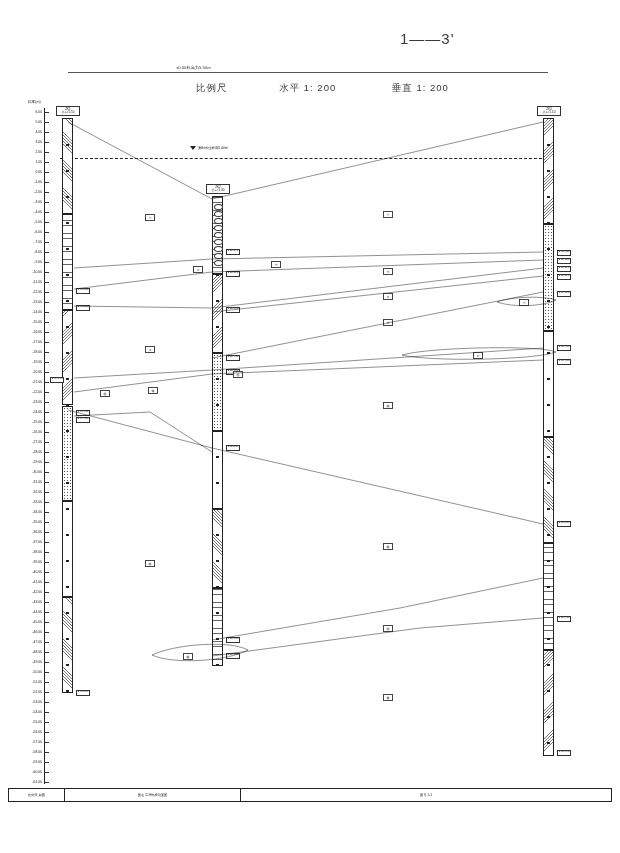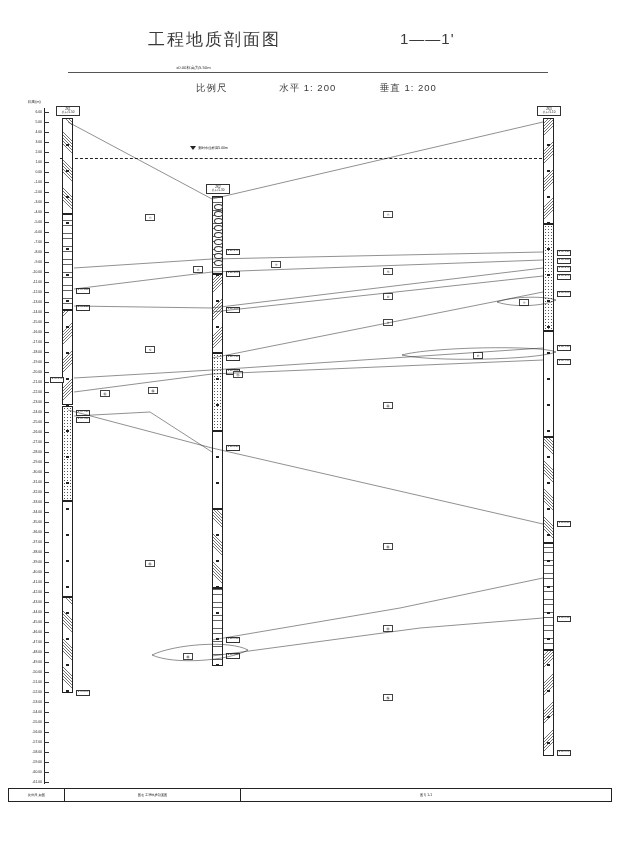--- a/index.html
+++ b/index.html
@@ -60,21 +60,21 @@
     position: absolute;
     top: 82px;
     left: 196px;
     font-size: 9.5px;
     letter-spacing: 1px;
     color: #3a3a3a;
     white-space: nowrap;
   }
   .scale-row span { display: inline-block; }
   .sc-label { margin-right: 48px; }
-  .sc-h { margin-right: 40px; }
+  .sc-h { margin-right: 52px; }
 
   
   .axis-caption {
     position: absolute;
     left: 28px;
     top: 100px;
     font-size: 3.6px;
     color: #222;
     white-space: nowrap;
   }
@@ -235,22 +235,21 @@
     width: 620px;
     height: 853px;
     overflow: visible;
   }
 </style>
 </head>
 <body>
 
 <div id="sheet">
 
-  <div class="title-main">工程地质剖面图</div>
-  <div class="title-section">1——1'</div>
+  <div class="title-section">1——3'</div>
   <div class="elev-note">±0.00标高为5.50m</div>
   <div class="rule-line"></div>
 
   <div class="scale-row">
     <span class="sc-label">比例尺</span>
     <span class="sc-h">水平    1: 200</span>
     <span>垂直    1: 200</span>
   </div>
 
   <div class="axis-caption">标高(m)</div>

